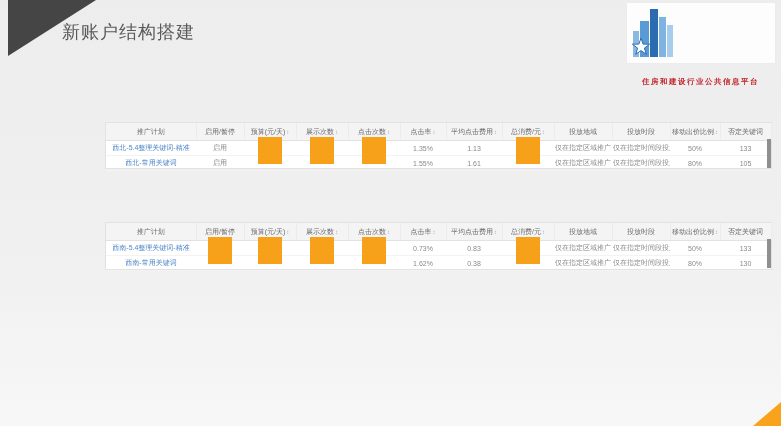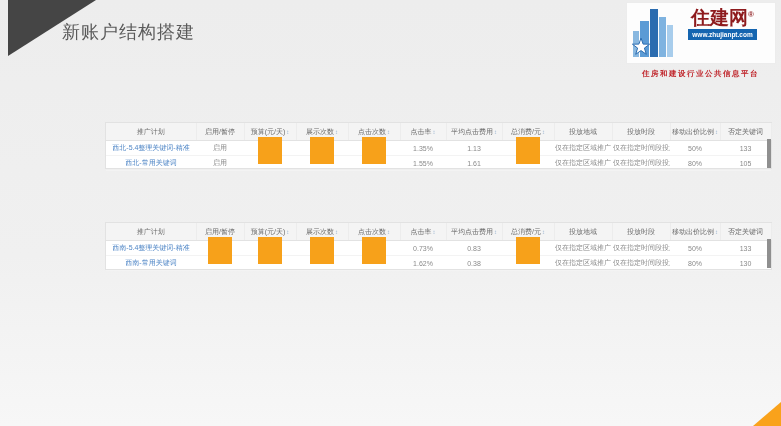--- a/index.html
+++ b/index.html
@@ -19,21 +19,21 @@
   
   .logo{position:absolute;left:626px;top:2px;width:150px;height:62px;background:#fdfdfd;
         border:1px solid #ececec;box-sizing:border-box;padding:2px 4px 2px 3px;}
   .logo-top{display:flex;align-items:flex-start;}
   .logo-icon{flex:0 0 auto;margin-top:2px;}
   .logo-right{flex:1;display:flex;flex-direction:column;align-items:center;}
   .logo-name{font-size:19px;line-height:20px;font-weight:bold;color:#8e1b1e;white-space:nowrap;}
   .logo-name .reg{font-size:8px;vertical-align:super;}
   .logo-url{margin-top:1px;background:#1565b0;color:#fff;font-size:6.5px;line-height:9px;
             padding:1px 4px;white-space:nowrap;font-weight:bold;}
-  .logo-tagline{margin-top:8px;text-align:center;font-size:7.5px;letter-spacing:1.5px;
+  .logo-tagline{margin-top:16px;text-align:center;font-size:7.5px;letter-spacing:1.5px;
                 color:#c0272d;font-weight:bold;white-space:nowrap;}
 
   
   .table-wrap{position:absolute;left:105px;width:665px;background:#fff;border:1px solid #e2e2e2;}
   .t1{top:122px;height:45px;}
   .t2{top:222px;height:46px;}
   table{border-collapse:collapse;table-layout:fixed;width:665px;}
   th{background:#f4f4f4;border-bottom:1px solid #e2e2e2;border-right:1px solid #ececec;
      height:17px;font-size:7px;font-weight:normal;color:#6b6b6b;text-align:center;
      white-space:nowrap;overflow:hidden;padding:0 1px;}
@@ -62,24 +62,20 @@
       <span class="logo-icon">
         <svg width="44" height="50" viewBox="0 0 44 50">
           <rect x="3" y="24" width="6" height="26" fill="#89b8e0"></rect>
           <rect x="10" y="14" width="9" height="36" fill="#5b9bd5"></rect>
           <rect x="20" y="2" width="8" height="48" fill="#2b6cb0"></rect>
           <rect x="29" y="10" width="7" height="40" fill="#7fb3e0"></rect>
           <rect x="37" y="18" width="6" height="32" fill="#a8cdec"></rect>
           <polygon points="11,31 13.1,37.1 19.6,37.2 14.4,41.1 16.3,47.3 11,43.6 5.7,47.3 7.6,41.1 2.4,37.2 8.9,37.1" fill="#ffffff" stroke="#2b6cb0" stroke-width="1"></polygon>
         </svg>
       </span>
-      <span class="logo-right">
-        <span class="logo-name"><span>住建网</span><span class="reg">®</span></span>
-        <span class="logo-url">www.zhujianpt.com</span>
-      </span>
     </div>
     <div class="logo-tagline">住房和建设行业公共信息平台</div>
   </div>
 
   <div class="table-wrap t1">
       <table>
         <colgroup>
           <col style="width: 90px;">
           <col style="width: 48px;">
           <col style="width: 52px;">

